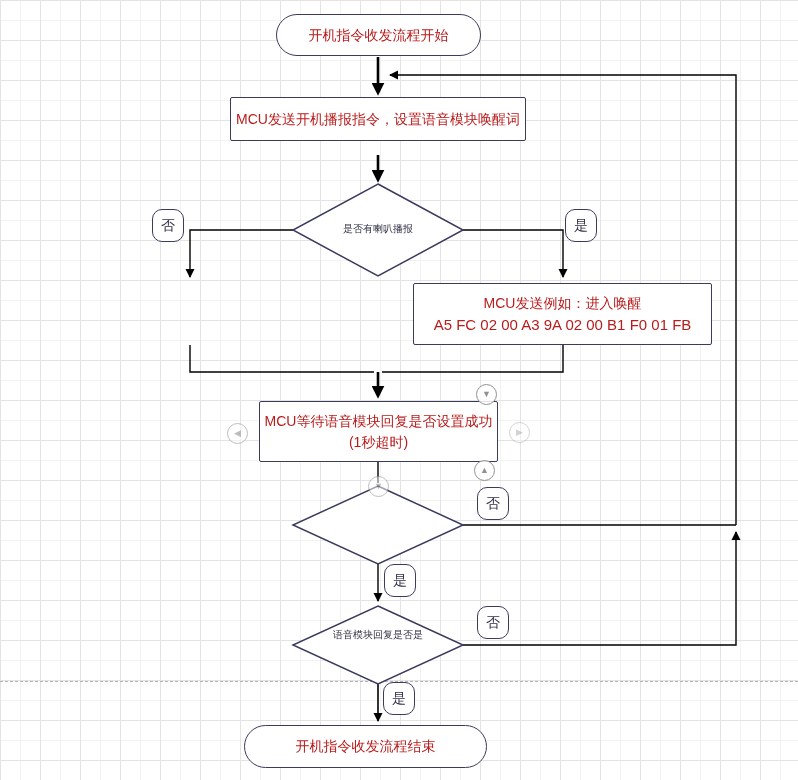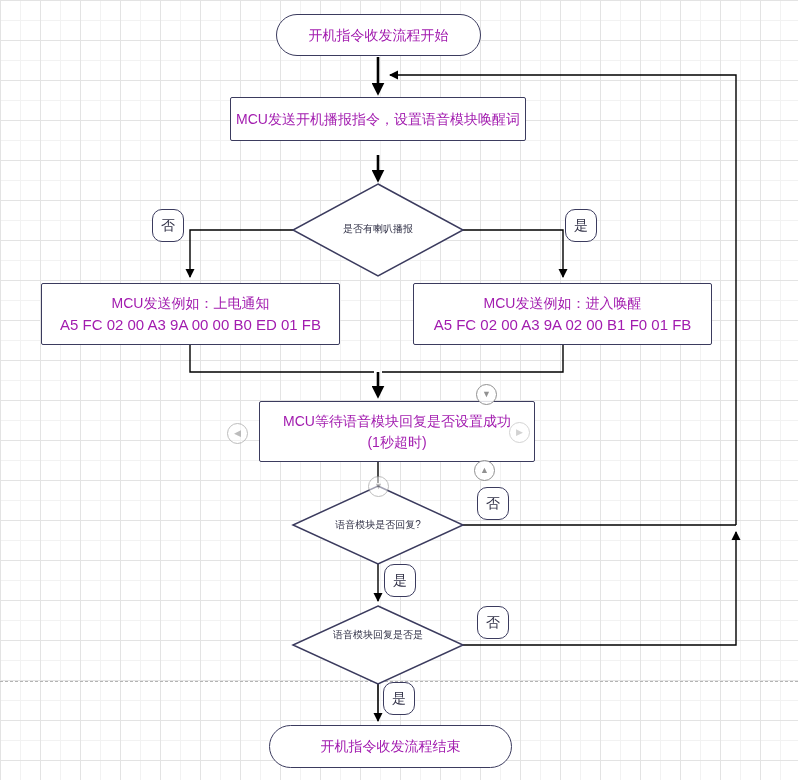--- a/index.html
+++ b/index.html
@@ -10,21 +10,21 @@
     background-image:
       linear-gradient(#e3e3e3 1px, transparent 1px),
       linear-gradient(90deg,#e3e3e3 1px, transparent 1px),
       linear-gradient(#f2f2f2 1px, transparent 1px),
       linear-gradient(90deg,#f2f2f2 1px, transparent 1px);
     background-size:40px 40px,40px 40px,20px 20px,20px 20px;
   }
   .page-break{position:absolute;left:0;top:681px;width:798px;height:0;border-top:1px dashed #b3b3b3;}
   svg.edges{position:absolute;left:0;top:0;width:798px;height:780px;}
   .node{position:absolute;box-sizing:border-box;background:#ffffff;border:1.5px solid #3b3b5e;
-        color:#a21caf;display:flex;flex-direction:column;align-items:center;justify-content:center;
+        color:#b91c1c;display:flex;flex-direction:column;align-items:center;justify-content:center;
         text-align:center;font-size:14px;line-height:21px;}
   .terminator{border-radius:22px;}
   .process{border-radius:2px;}
   .hexline{font-size:15px;}
   .dlabel{position:absolute;box-sizing:border-box;width:32px;height:33px;background:#ffffff;
           border:1.5px solid #3b3b5e;border-radius:10px;color:#2f2f45;font-size:14px;
           display:flex;align-items:center;justify-content:center;}
   .dtext{position:absolute;color:#2f2f45;font-size:10px;line-height:20px;text-align:center;width:164px;}
   .ctrl{position:absolute;width:21px;height:21px;border:1.5px solid #919191;border-radius:50%;
         background:rgba(255,255,255,0.85);box-sizing:border-box;color:#919191;
@@ -78,56 +78,51 @@
 
   <div class="dtext" style="left:296px;top:219px;">是否有喇叭播报</div>
 
   <div class="dlabel" style="left:152px;top:209px;">
     <span>否</span>
   </div>
   <div class="dlabel" style="left:565px;top:209px;">
     <span>是</span>
   </div>
 
-  <div class="node process" style="left:41px;top:283px;width:299px;height:62px;">
-    <span>MCU发送例如：上电通知</span>
-    <span class="hexline">A5 FC 02 00 A3 9A 00 00 B0 ED 01 FB</span>
-  </div>
 
   <div class="node process" style="left:413px;top:283px;width:299px;height:62px;">
     <span>MCU发送例如：进入唤醒</span>
     <span class="hexline">A5 FC 02 00 A3 9A 02 00 B1 F0 01 FB</span>
   </div>
 
-  <div class="node process" style="left:259px;top:401px;width:276px;height:61px;">
+  <div class="node process" style="left:259px;top:401px;width:239px;height:61px;">
     <span>MCU等待语音模块回复是否设置成功</span>
     <span>(1秒超时)</span>
   </div>
 
-  <div class="dtext" style="left:296px;top:515px;">语音模块是否回复?</div>
 
   <div class="dlabel" style="left:477px;top:487px;">
     <span>否</span>
   </div>
   <div class="dlabel" style="left:384px;top:564px;">
     <span>是</span>
   </div>
 
   <div class="dtext" style="left:296px;top:625px;">
     <div>语音模块回复是否是</div>
   </div>
 
   <div class="dlabel" style="left:477px;top:606px;">
     <span>否</span>
   </div>
   <div class="dlabel" style="left:383px;top:682px;">
     <span>是</span>
   </div>
 
-  <div class="node terminator" style="left:269px;top:725px;width:243px;height:43px;">
+  <div class="node terminator" style="left:244px;top:725px;width:243px;height:43px;">
     <span>开机指令收发流程结束</span>
   </div>
 
   <div class="ctrl" style="left:476px;top:384px;">
     <span>▼</span>
   </div>
   <div class="ctrl faint" style="left:509px;top:422px;">
     <span>▶</span>
   </div>
   <div class="ctrl mid" style="left:227px;top:423px;">

